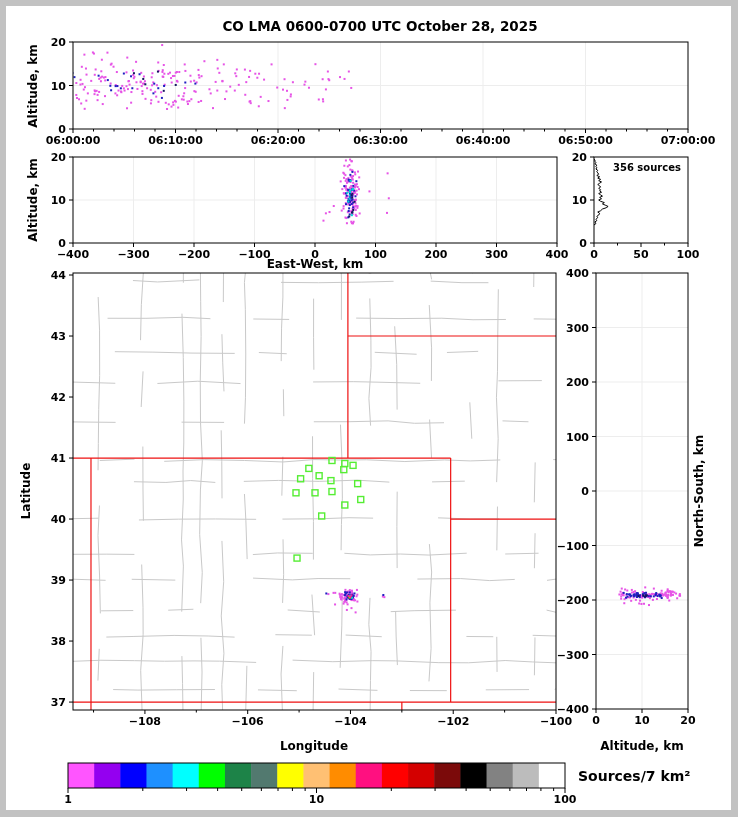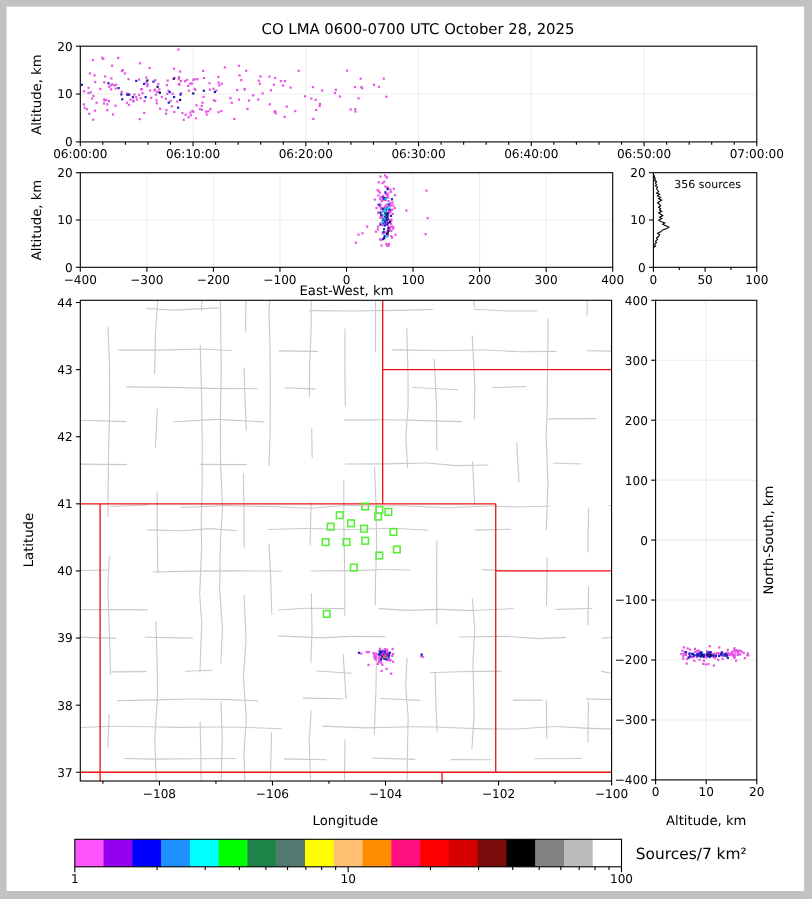--- a/index.html
+++ b/index.html
@@ -1,16 +1,16 @@
 <!DOCTYPE html>
 <html><head>
 <meta charset="utf-8">
 <style>
   html,body{margin:0;padding:0;background:#c2c2c2;font-family:"DejaVu Sans",sans-serif;}
-  #fig{position:relative;width:738px;height:817px;background:#c2c2c2;overflow:hidden;}
+  #fig{position:relative;width:738px;height:817px;background:#c2c2c2;overflow:hidden;font-weight:bold;}
   #paper{position:absolute;left:6px;top:6px;width:725px;height:804px;background:#ffffff;}
   svg{position:absolute;left:0;top:0;}
   text{fill:#000;}
 </style>
 </head>
 <body>
 
 <div id="fig">
   <div id="paper"></div>
   <svg id="plot" width="738" height="817" viewBox="0 0 738 817">

